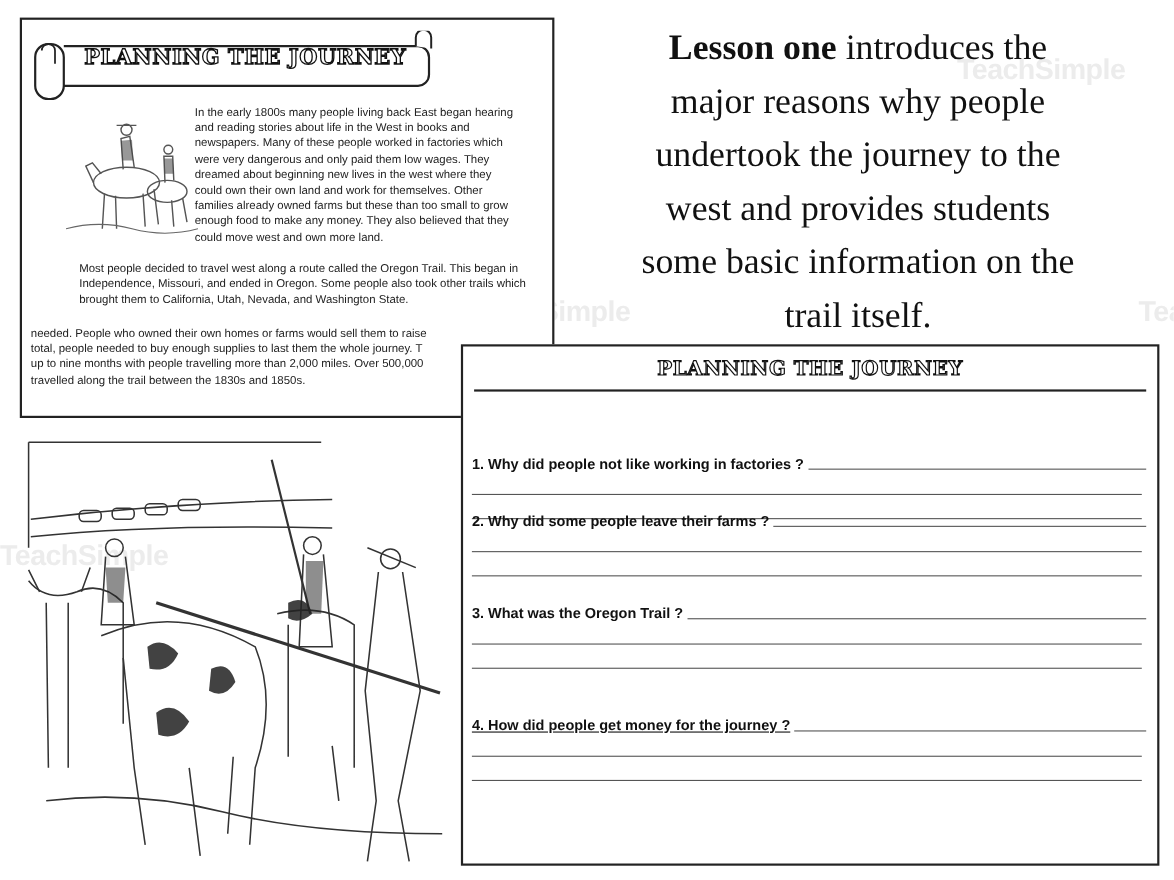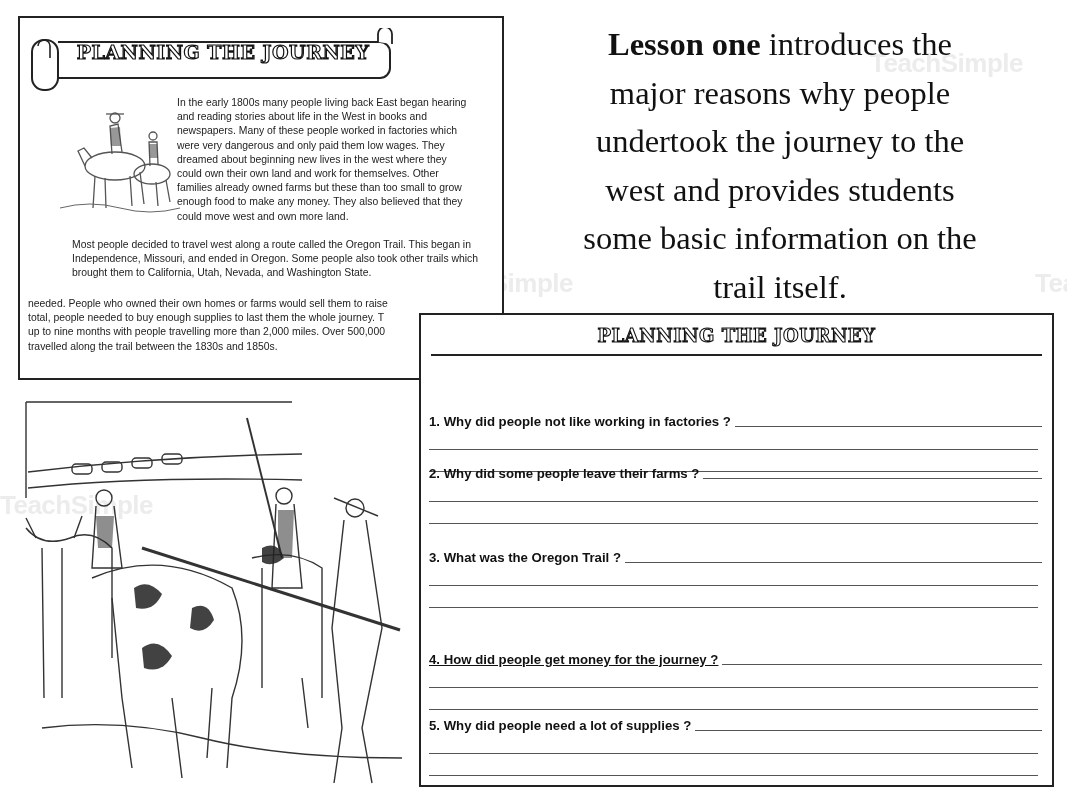--- a/index.html
+++ b/index.html
@@ -202,21 +202,13 @@
 
   <div class="question" style="top:334px;text-decoration:underline;">
     <div class="q-line1">
       <span class="q-label">4. How did people get money for the journey ?</span>
       <span class="q-blank"></span>
     </div>
     <div class="answer-line l2"></div>
     <div class="answer-line l3"></div>
   </div>
 
-  <div class="question" style="top:400px;">
-    <div class="q-line1">
-      <span class="q-label">5. Why did people need a lot of supplies ?</span>
-      <span class="q-blank"></span>
-    </div>
-    <div class="answer-line l2"></div>
-    <div class="answer-line l3"></div>
-  </div>
 </section>
 
 </body></html>

